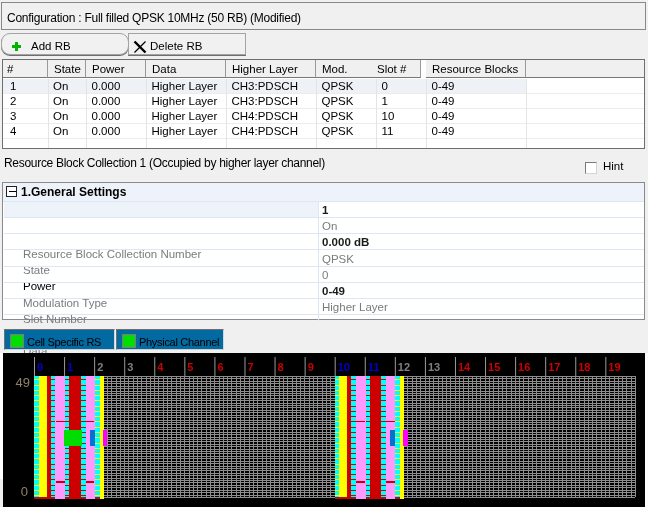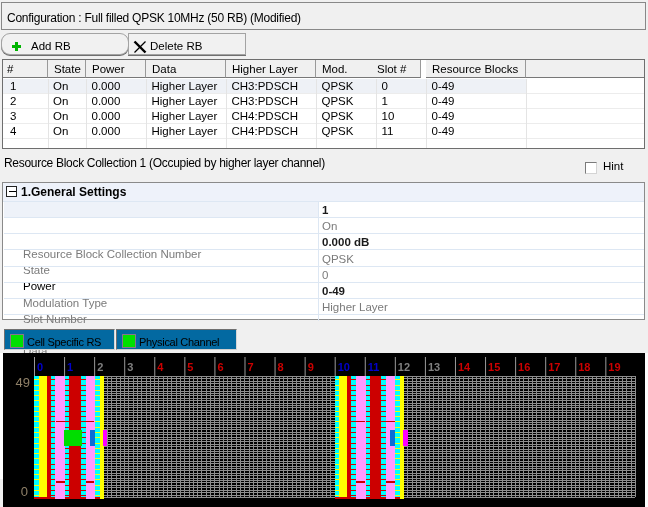--- a/index.html
+++ b/index.html
@@ -182,21 +182,21 @@
       <div class="prow" style="top: 116.2px;">
         <span class="plabel" style="">Data</span>
         <span class="pval" style="">Higher Layer</span>
       </div>
     </div>
 
   <div class="abs leg" style="left:4px;width:111px">
       <div class="sq"></div>
       <span>Cell Specific RS</span>
     </div>
-  <div class="abs leg" style="left:116px;width:121px">
+  <div class="abs leg" style="left:116px;width:108px">
       <div class="sq"></div>
       <span>Physical Channel</span>
     </div>
 
   <svg class="abs" id="plot" style="left:0;top:353px" width="648" height="154" viewBox="0 0 648 154">
     <rect x="3" y="0" width="642" height="154" fill="#000"></rect>
     <rect x="0" y="0" width="3" height="126" fill="#fff"></rect>
     <rect x="645" y="0" width="3" height="154" fill="#fdfdfd"></rect>
     <g id="gridg" shape-rendering="crispEdges">
         <rect x="34" y="23" width="601" height="121" fill="#000"></rect>

